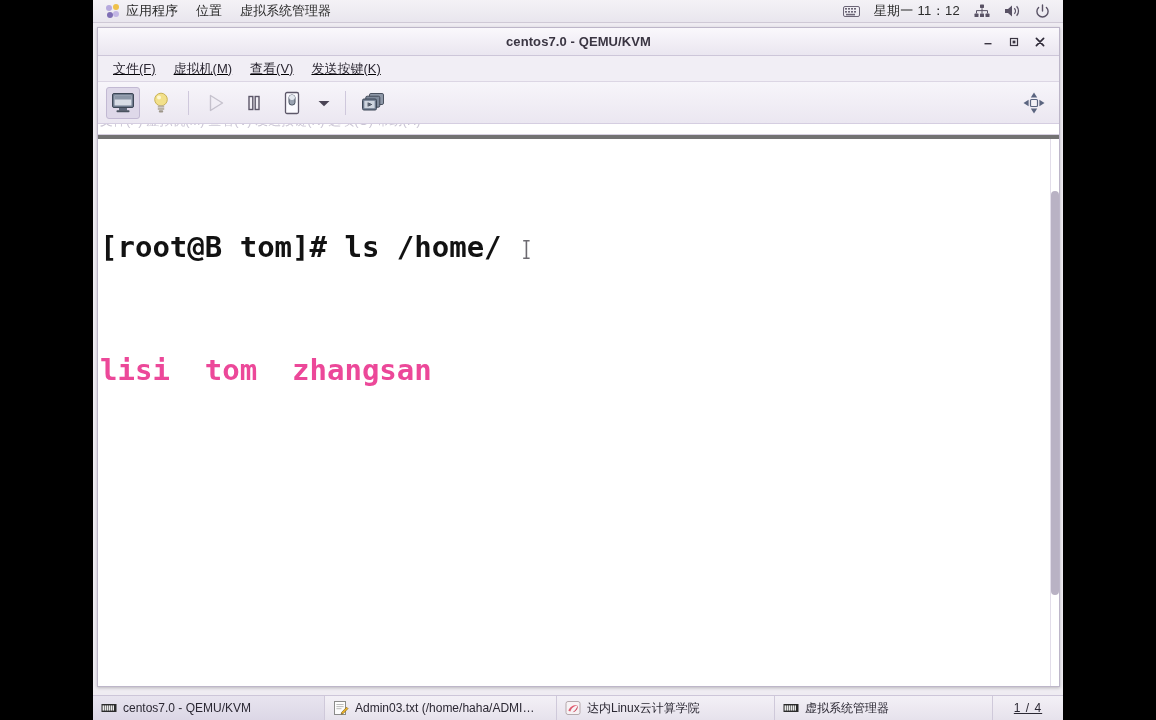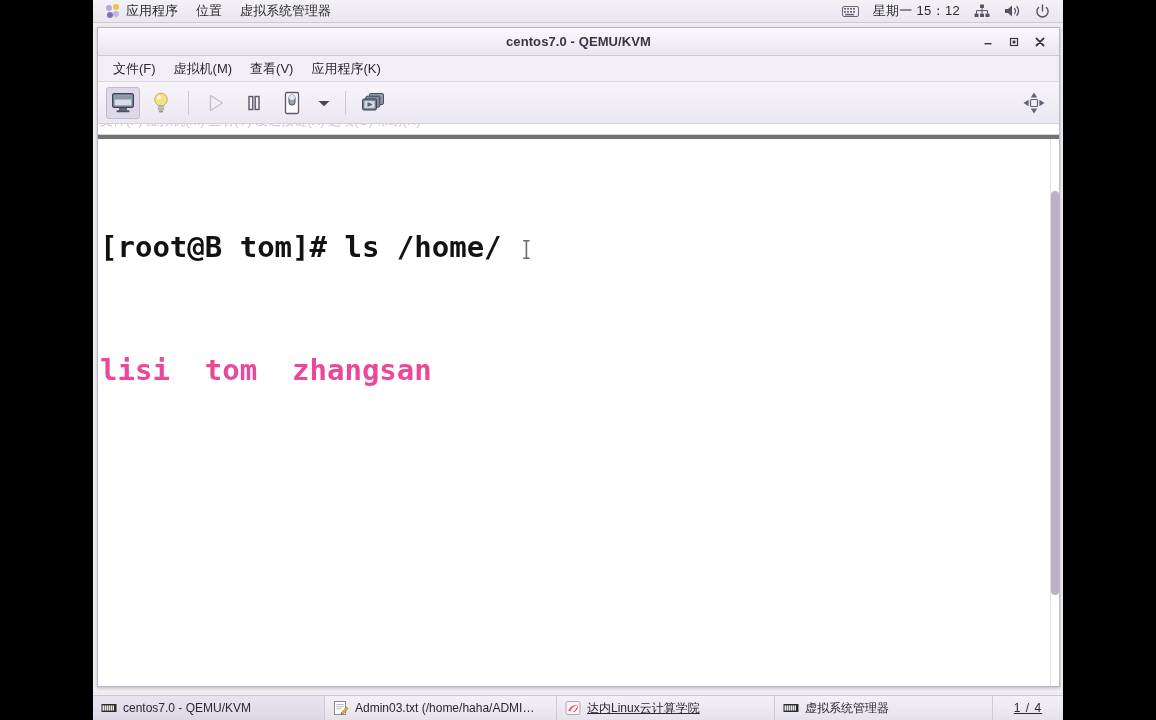--- a/index.html
+++ b/index.html
@@ -146,20 +146,21 @@
 
   
   .menubar {
     height: 25px;
     background: #f1eef5;
     border-bottom: 1px solid #dcd6e4;
     display: flex;
     align-items: center;
     padding-left: 6px;
     flex: 0 0 auto;
+    text-decoration: underline;
   }
   .menu-item {
     font-size: 13px;
     color: #2c2833;
     padding: 2px 9px;
     white-space: nowrap;
   }
 
   
   .toolbar {
@@ -284,21 +285,21 @@
     padding: 0 8px;
     font-size: 12px;
     color: #2b2833;
     border-right: 1px solid #cfc9da;
     box-sizing: border-box;
     overflow: hidden;
     white-space: nowrap;
   }
   .task-btn.t1 { width: 232px; background: linear-gradient(#e8e4ef,#dcd7e6); }
   .task-btn.t2 { width: 232px; }
-  .task-btn.t3 { width: 218px; text-decoration: underline; }
+  .task-btn.t3 { width: 218px; }
   .task-btn.t4 { width: 218px; }
   .task-label { overflow: hidden; text-overflow: ellipsis; }
   .ws-indicator {
     flex: 1 1 auto;
     display: flex;
     align-items: center;
     justify-content: center;
     font-size: 12px;
     color: #2b2833;
     letter-spacing: 1px;
@@ -345,21 +346,21 @@
                 <rect x="11" y="3" width="2" height="1.6"></rect>
               <rect x="2" y="6" width="2" height="1.6"></rect>
                 <rect x="5" y="6" width="2" height="1.6"></rect>
               <rect x="8" y="6" width="2" height="1.6"></rect>
                 <rect x="11" y="6" width="2" height="1.6"></rect>
               <rect x="3" y="8.8" width="9" height="1.6"></rect>
             </g>
           </svg>
         </div>
         <div class="panel-item">
-          <span class="clock">星期一 15：12</span>
+          <span class="clock">星期一 11：12</span>
         </div>
         <div class="panel-item">
           <svg class="ic" width="16" height="14" viewBox="0 0 16 14">
             <g fill="#595265">
               <rect x="6" y="0.5" width="4" height="3.4" rx="0.6"></rect>
               <rect x="0.5" y="9.6" width="4" height="3.4" rx="0.6"></rect>
               <rect x="6" y="9.6" width="4" height="3.4" rx="0.6"></rect>
               <rect x="11.5" y="9.6" width="4" height="3.4" rx="0.6"></rect>
             </g>
             <g stroke="#595265" stroke-width="1" fill="none">
@@ -411,21 +412,21 @@
         <div class="menu-item">
           <span>文件(F)</span>
         </div>
         <div class="menu-item">
           <span>虚拟机(M)</span>
         </div>
         <div class="menu-item">
           <span>查看(V)</span>
         </div>
         <div class="menu-item">
-          <span>应用程序(K)</span>
+          <span>发送按键(K)</span>
         </div>
       </div>
 
       <div class="toolbar">
 
         <div class="tb-btn active">
           <svg class="ic" width="24" height="22" viewBox="0 0 24 22">
             <rect x="1.5" y="1.5" width="21" height="14" rx="1.5" fill="#6f7b8e" stroke="#3d4756"></rect>
             <rect x="3.5" y="3.5" width="17" height="10" fill="#d8dde6"></rect>
             <rect x="3.5" y="3.5" width="17" height="4" fill="#8b96a7"></rect>

